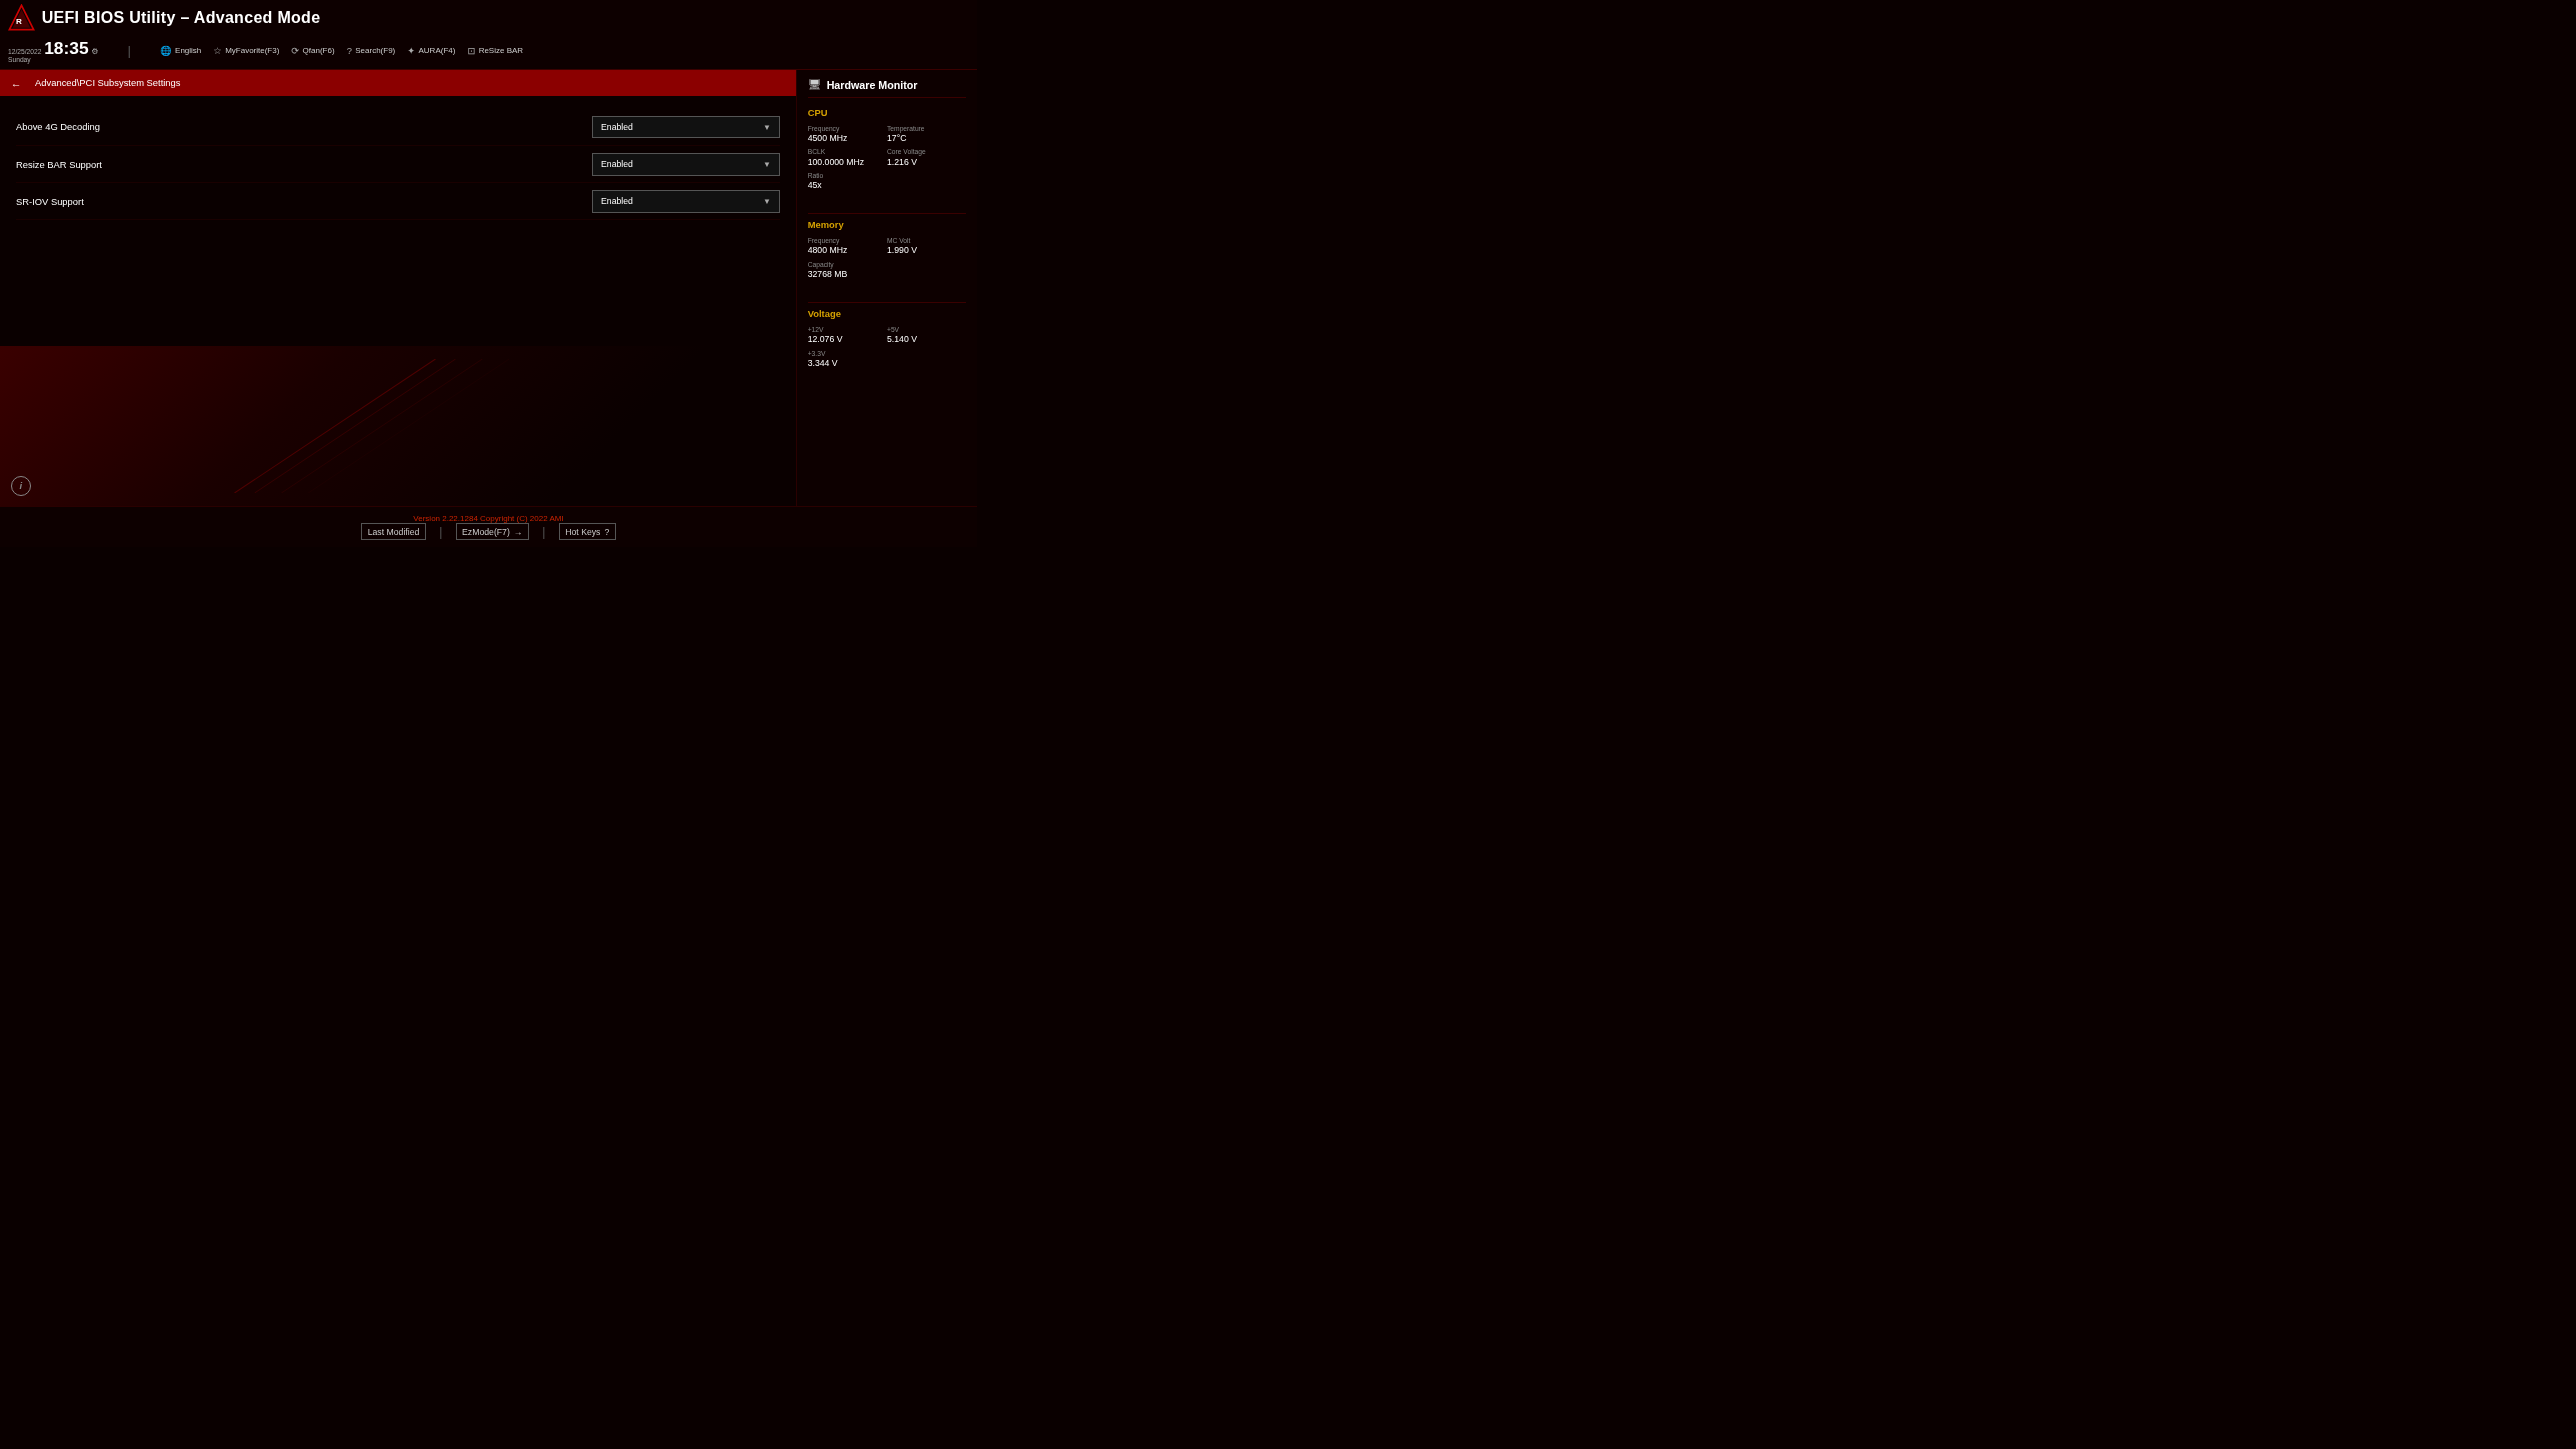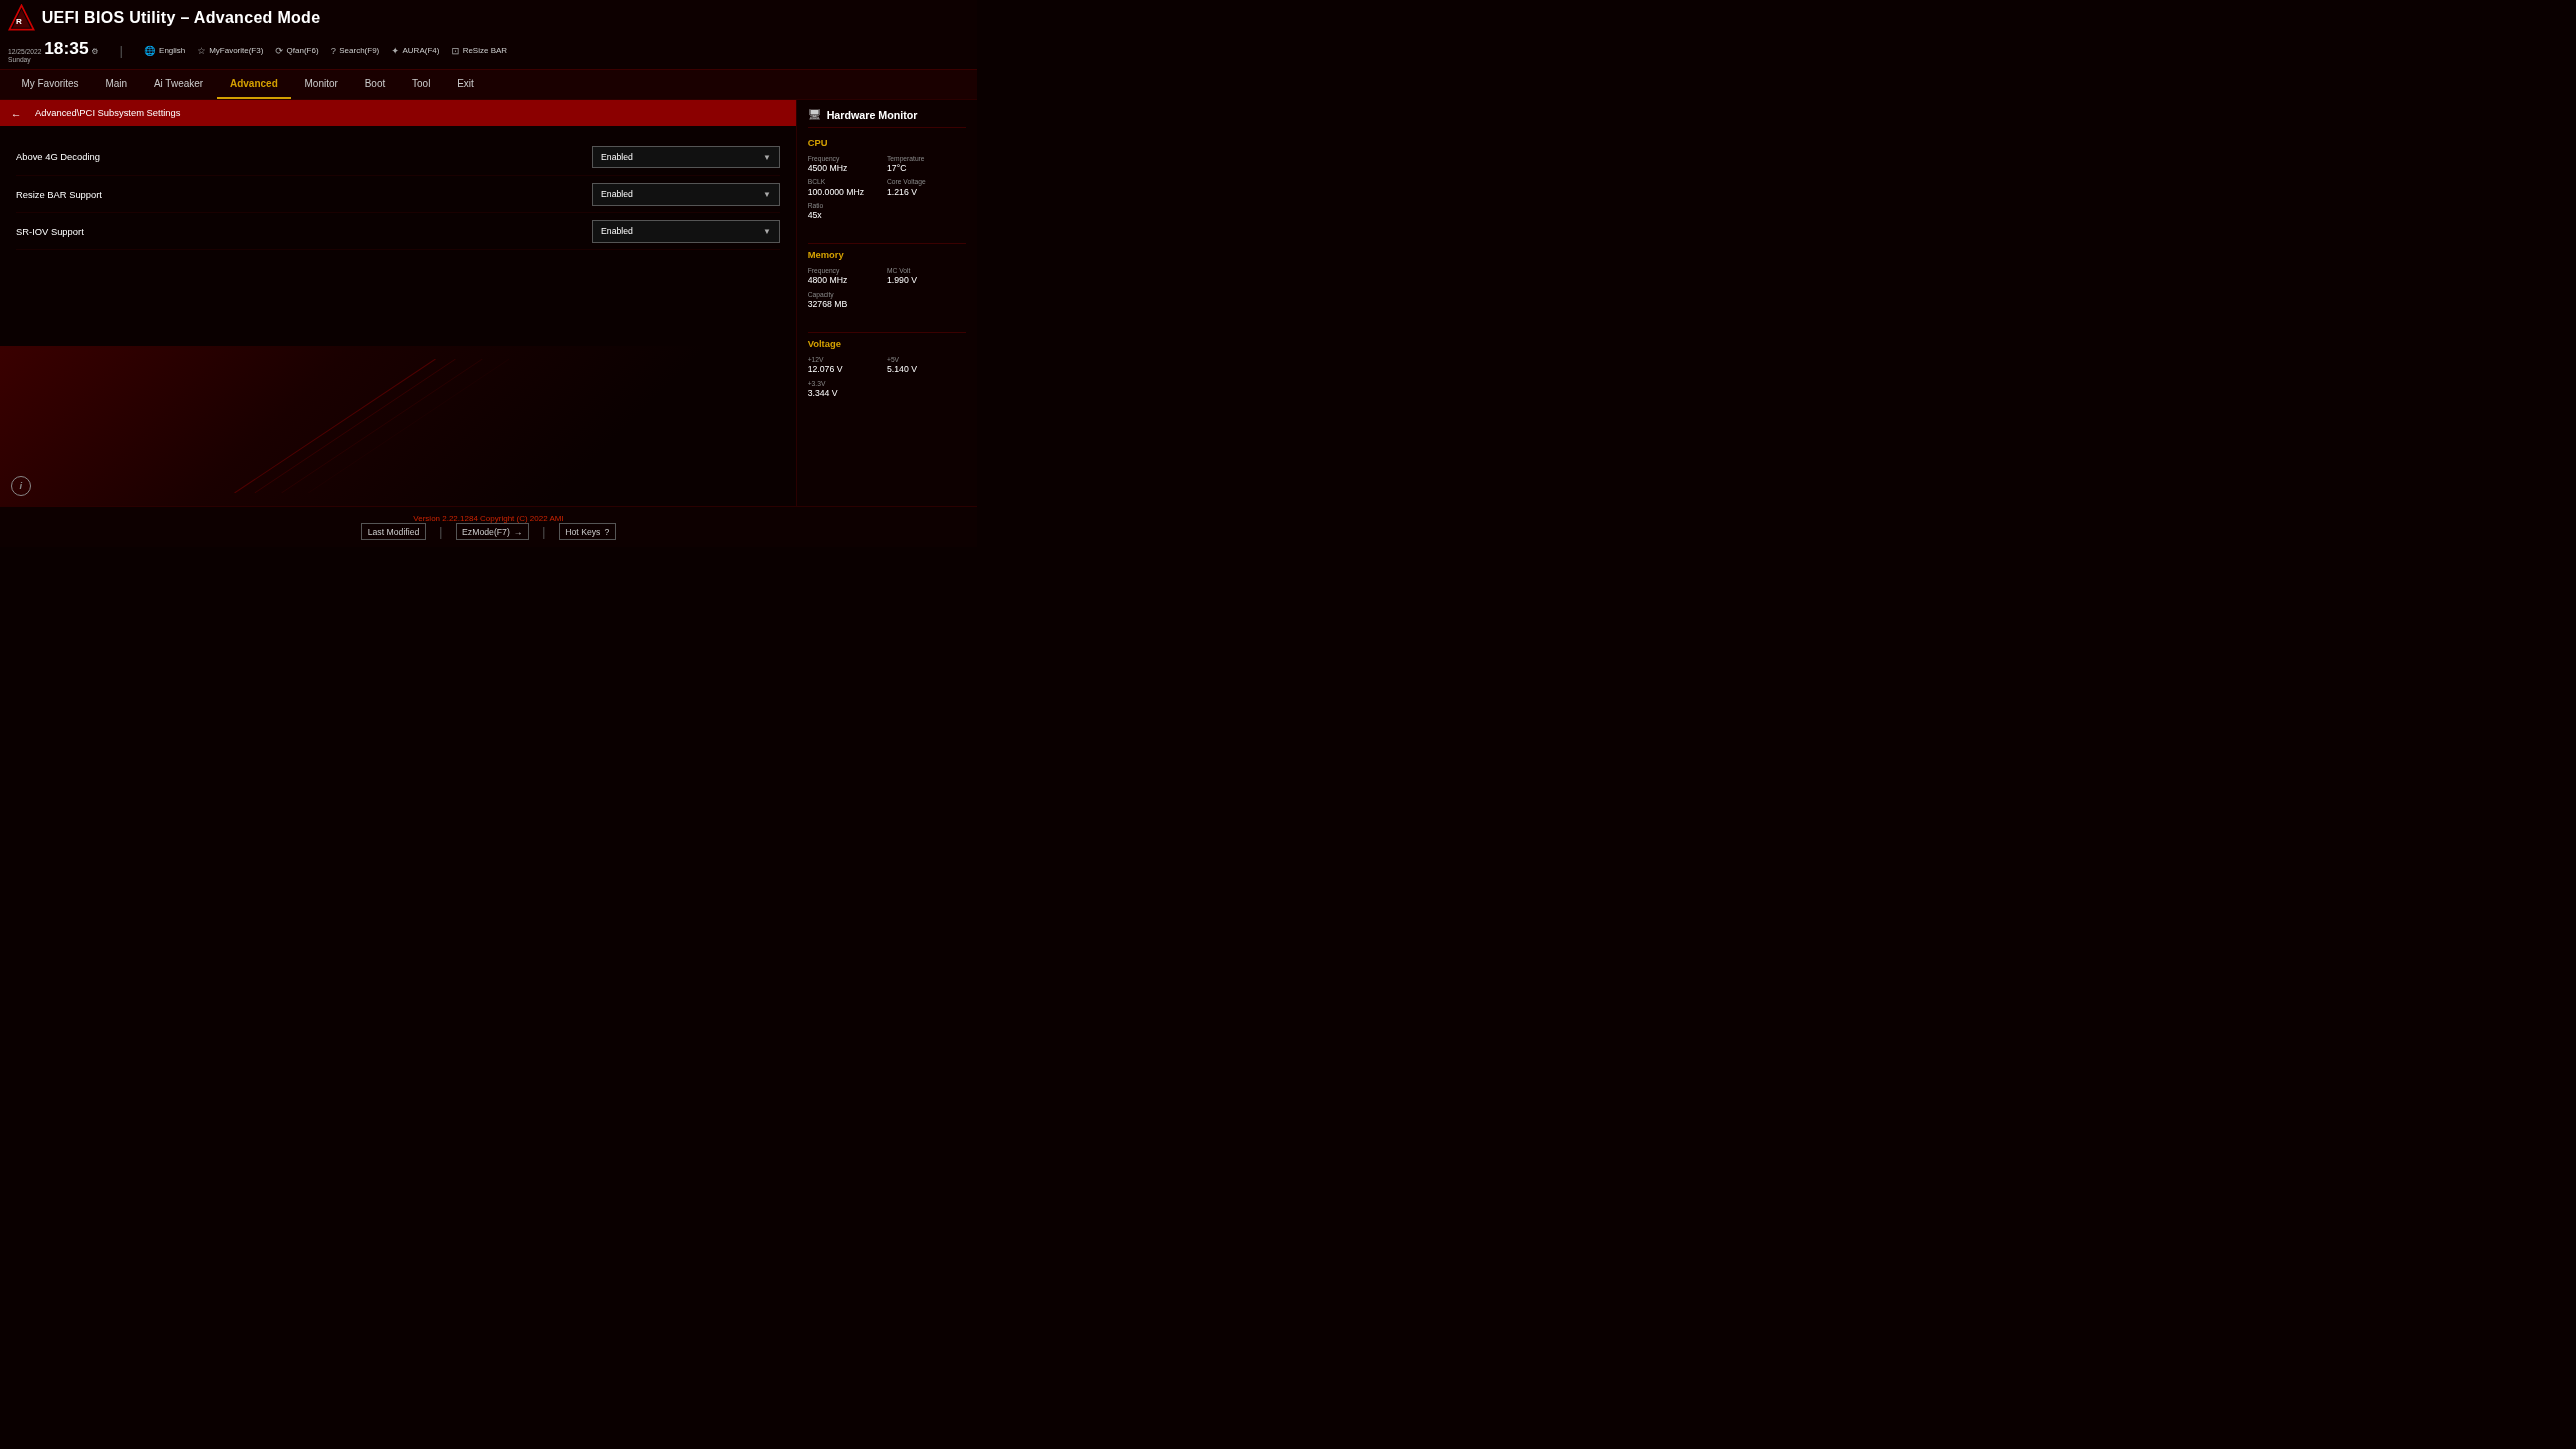--- a/index.html
+++ b/index.html
@@ -56,21 +56,21 @@
       font-size: 16px;
       font-weight: bold;
       color: #ffffff;
       letter-spacing: 0.3px;
     }
 
     .toolbar {
       display: flex;
       align-items: center;
       padding: 2.7px 8px 5.4px 8px;
-      gap: 21px;
+      gap: 29px;
     }
 
     .datetime {
       display: flex;
       align-items: baseline;
       gap: 2.7px;
     }
 
     .date-text {
       font-size: 6.7px;
@@ -418,30 +418,20 @@
           <span>AURA(F4)</span>
         </div>
         <div class="toolbar-item">
           <span class="toolbar-icon">⊡</span>
           <span>ReSize BAR</span>
         </div>
       </div>
     </div>
   </div>
 
-  <div class="nav-bar">
-    <div class="nav-item">My Favorites</div>
-    <div class="nav-item">Main</div>
-    <div class="nav-item">Ai Tweaker</div>
-    <div class="nav-item active">Advanced</div>
-    <div class="nav-item">Monitor</div>
-    <div class="nav-item">Boot</div>
-    <div class="nav-item">Tool</div>
-    <div class="nav-item">Exit</div>
-  </div>
 
   <div class="body-container">
 
     <div class="main-panel">
 
       <div class="breadcrumb-bar">
         <span class="breadcrumb-arrow">←</span>
         <span class="breadcrumb-text">Advanced\PCI Subsystem Settings</span>
       </div>
 

